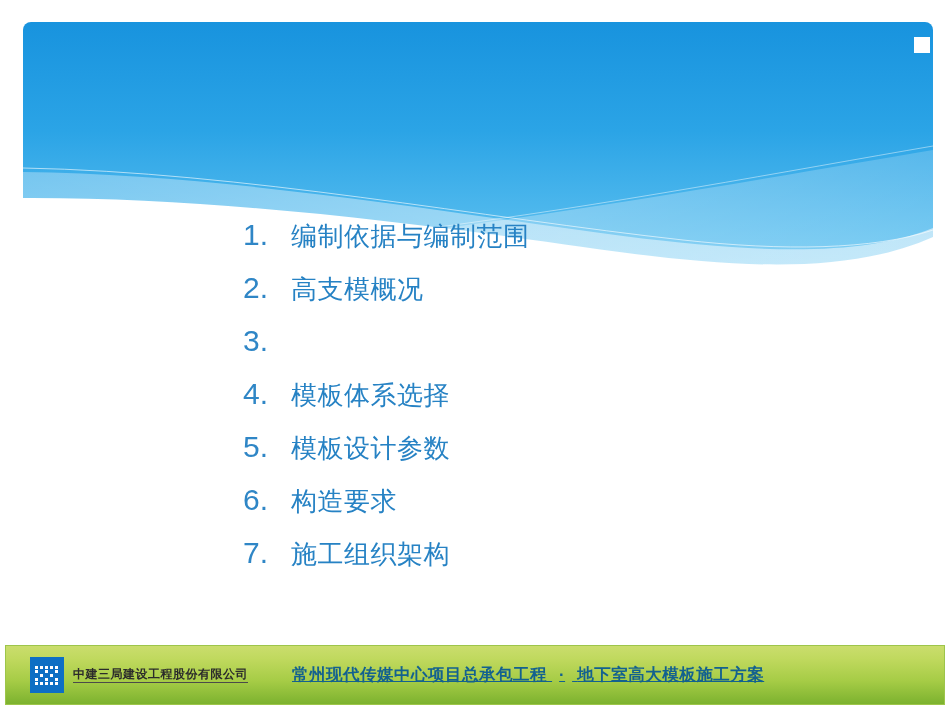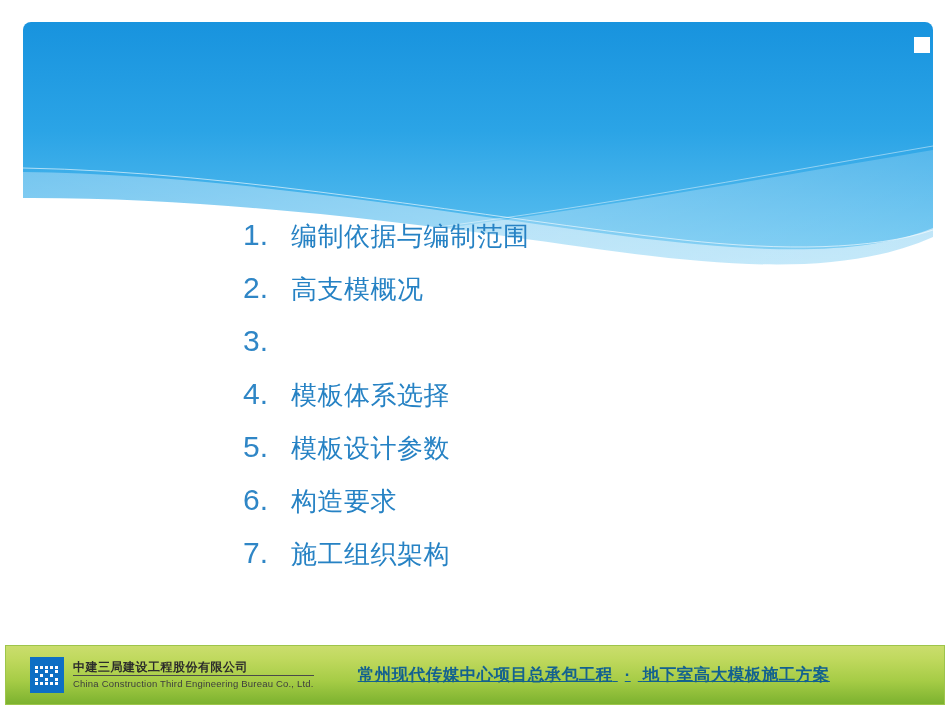--- a/index.html
+++ b/index.html
@@ -273,21 +273,20 @@
             <rect x="17" y="21" width="3" height="3"></rect>
             <rect x="22" y="5" width="3" height="3"></rect>
             <rect x="22" y="9" width="3" height="3"></rect>
             <rect x="22" y="17" width="3" height="3"></rect>
             <rect x="22" y="21" width="3" height="3"></rect>
           </g>
         </svg>
       </div>
       <div id="logo-text">
         <span id="logo-cn">中建三局建设工程股份有限公司</span>
-        <span id="logo-en">China Construction Third Engineering Bureau Co., Ltd.</span>
       </div>
     </div>
 
     <div id="footer-caption">
       <span>常州现代传媒中心项目总承包工程</span>
       <span class="sep">·</span>
       <span>地下室高大模板施工方案</span>
     </div>
 
   </div>

